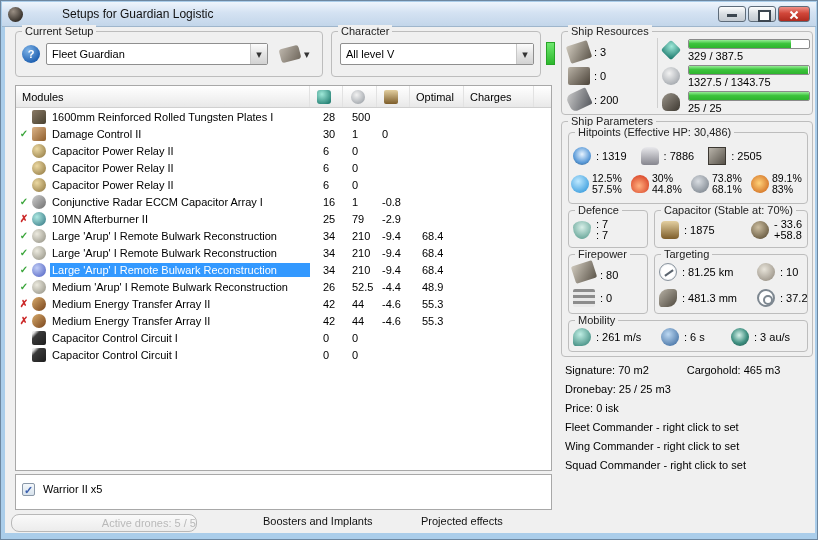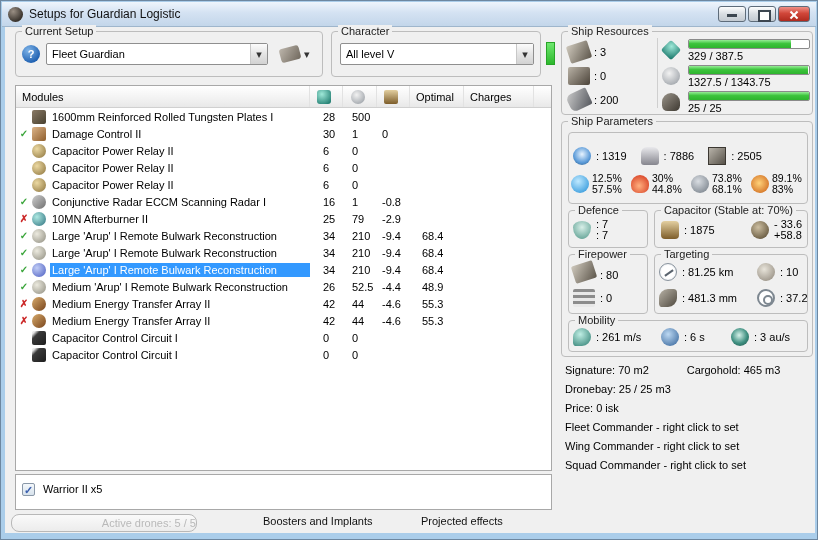--- a/index.html
+++ b/index.html
@@ -3,21 +3,21 @@
 <meta charset="utf-8">
 <style>
   * { margin:0; padding:0; box-sizing:border-box; }
   html,body { width:818px; height:540px; font-family:"Liberation Sans", sans-serif; font-size:11px; color:#000; }
   .window { position:relative; width:818px; height:540px; background:#aacdea; border:1px solid #6d87a0; }
   .titlebar { position:absolute; left:1px; top:1px; right:1px; height:25px;
     background:linear-gradient(#eef5fc,#d4e2f2 45%,#c3d6ea); border-bottom:1px solid #9fb6cc;
     display:flex; align-items:center; padding:0 6px; }
   .app-icon { width:15px; height:15px; border-radius:50%;
     background:radial-gradient(circle at 35% 30%, #9a8f84, #3a342e 70%); margin-right:6px; }
-  .title-text { font-size:12px; color:#111; }
+  .title-text { font-size:12px; color:#111;margin-left:33px; }
   .winbtns { margin-left:auto; display:flex; gap:2px; }
   .wbtn { width:28px; height:16px; border:1px solid #5e6c7a; border-radius:3px;
     background:linear-gradient(#fdfdfd,#d8dde2 50%,#c3cad1); position:relative; cursor:default; }
   .wbtn.close { width:32px; background:linear-gradient(#f09086,#d1473a 45%,#b02a1e); }
   .wbtn.min::after { content:""; position:absolute; left:8px; right:8px; bottom:4px; height:3px; background:#3c4650; }
   .wbtn.max::after { content:""; position:absolute; left:9px; top:3px; width:9px; height:8px; border:2px solid #3c4650; background:#fff; }
   .wbtn.close::before,.wbtn.close::after { content:""; position:absolute; left:14px; top:3px; width:2px; height:10px; background:#fff; }
   .wbtn.close::before { transform:rotate(45deg); }
   .wbtn.close::after { transform:rotate(-45deg); }
   .client { position:absolute; left:4px; top:26px; width:810px; height:506px; background:#f0f0f0; }
@@ -233,21 +233,21 @@
             <span class="micon ic-relay"></span>
             <span class="mname">Capacitor Power Relay II</span>
             <span class="mc cpu">6</span>
             <span class="mc pg">0</span>
             <span class="mc cap"></span>
             <span class="mc opt"></span>
           </div>
           <div class="mrow">
             <span class="mst st-ok"></span>
             <span class="micon ic-eccm"></span>
-            <span class="mname">Conjunctive Radar ECCM Scanning Radar I</span>
+            <span class="mname">Conjunctive Radar ECCM Capacitor Array I</span>
             <span class="mc cpu">16</span>
             <span class="mc pg">1</span>
             <span class="mc cap">-0.8</span>
             <span class="mc opt"></span>
           </div>
           <div class="mrow">
             <span class="mst st-bad"></span>
             <span class="micon ic-ab"></span>
             <span class="mname">10MN Afterburner II</span>
             <span class="mc cpu">25</span>
@@ -384,20 +384,21 @@
               </div>
             <div class="bar-text">25 / 25</div>
           </div>
         </div>
       </div>
 
       <div class="groupbox" style="left:4px;top:94px;width:252px;height:236px;">
         <span class="gb-label">Ship Parameters</span>
 
         <div class="groupbox" style="left:6px;top:10px;width:240px;height:72px;">
+          <span class="gb-label" style="background:#f0f0f0;">Hitpoints (Effective HP: 30,486)</span>
           <div class="hp-stats">
             <div class="statrow">
                 <span class="i18 ic-shield"></span>
                 <span>: 1319</span>
               </div>
             <div class="statrow">
                 <span class="i18 ic-armor"></span>
                 <span>: 7886</span>
               </div>
             <div class="statrow">

